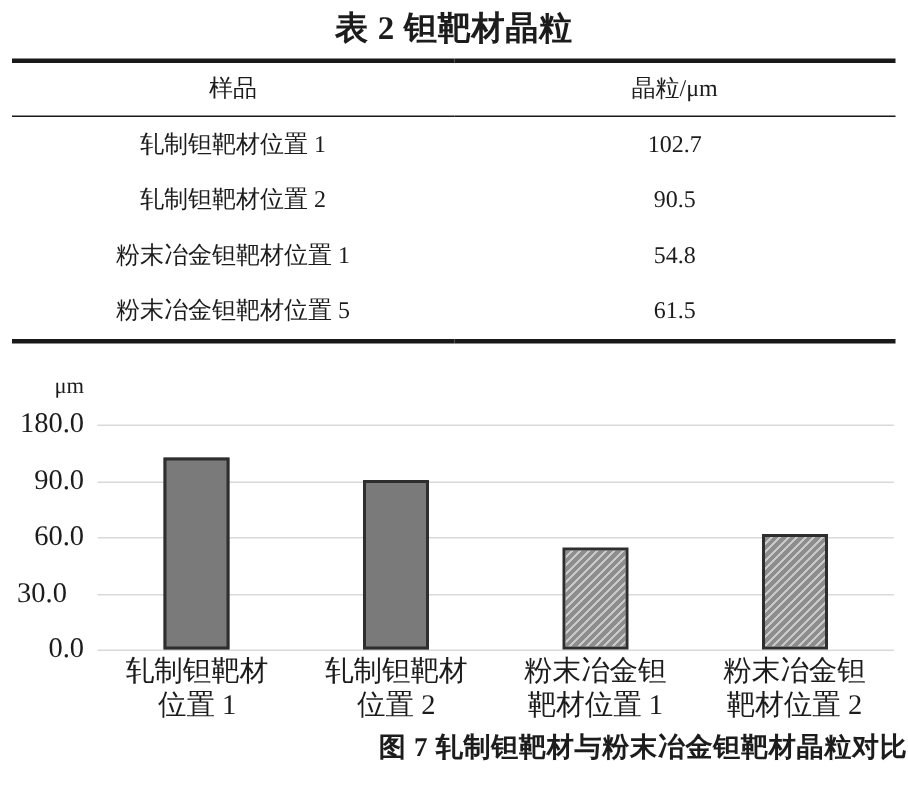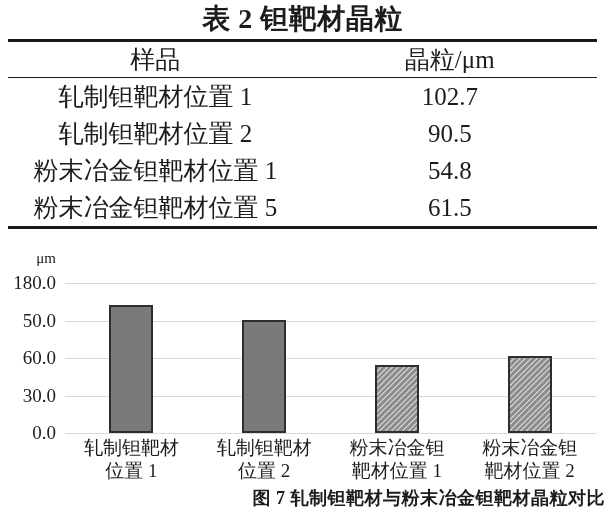--- a/index.html
+++ b/index.html
@@ -2,27 +2,27 @@
 <html style="--bar-fill: #7a7a7a; --bar-border: #2e2e2e; --hatch-base: #8d8d8d; --hatch-stripe: #c9c9c9; --gridline: #d9d9d9; --rule: #191919; --text: #1c1c1c;"><head>
 <meta charset="utf-8">
 <style>
   html,body{margin:0;padding:0;background:#fff;}
   .page{
     position:relative;width:605px;height:531px;background:#ffffff;overflow:hidden;
     font-family:"Liberation Serif","DejaVu Serif",serif;color:var(--text,#1c1c1c);
   }
   
   .table-title{
-    padding-top:5px;text-align:center;font-size:28px;font-weight:bold;line-height:27px;
+    padding-top:5px;text-align:center;font-size:22px;font-weight:bold;line-height:27px;
     letter-spacing:.5px;
   }
   table.data{
     width:589px;margin:7px 8px 0 8px;border-collapse:collapse;table-layout:fixed;
     border-top:3px solid var(--rule,#191919);border-bottom:3px solid var(--rule,#191919);
-    font-size:25px;
+    font-size:16px;
   }
   table.data thead th{
     font-weight:normal;height:35px;padding:0;text-align:center;
     border-bottom:1px solid var(--rule,#191919);
   }
   table.data tbody td{height:37px;padding:0;text-align:center;}
   
   .figure{position:relative;margin-top:9px;height:292px;}
   .y-unit{position:absolute;left:0;top:12px;width:56px;text-align:right;font-size:15px;}
   .y-axis{position:absolute;left:0;top:45px;width:56px;height:150px;}
@@ -70,23 +70,23 @@
           <td>粉末冶金钽靶材位置 5</td>
           <td>61.5</td>
         </tr>
       </tbody>
   </table>
 
   <div class="figure">
     <div class="y-unit">μm</div>
     <div class="y-axis">
         <div class="ytick" style="top: calc(0% - 11px);">180.0</div>
-        <div class="ytick" style="top: calc(25% - 11px);">50.0</div>
+        <div class="ytick" style="top: calc(25% - 11px);">90.0</div>
         <div class="ytick" style="top: calc(50% - 11px); padding-left: 43px;">60.0</div>
-        <div class="ytick" style="top: calc(75% - 11px);">30.0</div>
+        <div class="ytick" style="top: calc(75% - 11px); text-align: center;">30.0</div>
         <div class="ytick" style="top: calc(100% - 11px);">0.0</div>
       </div>
     <div class="plot">
         <div class="gridline" style="top: 0%;"></div>
         <div class="gridline" style="top: 25%;"></div>
         <div class="gridline" style="top: 50%;"></div>
         <div class="gridline" style="top: 75%;"></div>
         <div class="gridline" style="top: 100%;"></div>
         <div class="bar solid" style="height: 85.5833%; left: calc(12.5% - 22px);"></div>
         <div class="bar solid" style="height: 75.4167%; left: calc(37.5% - 22px);"></div>

